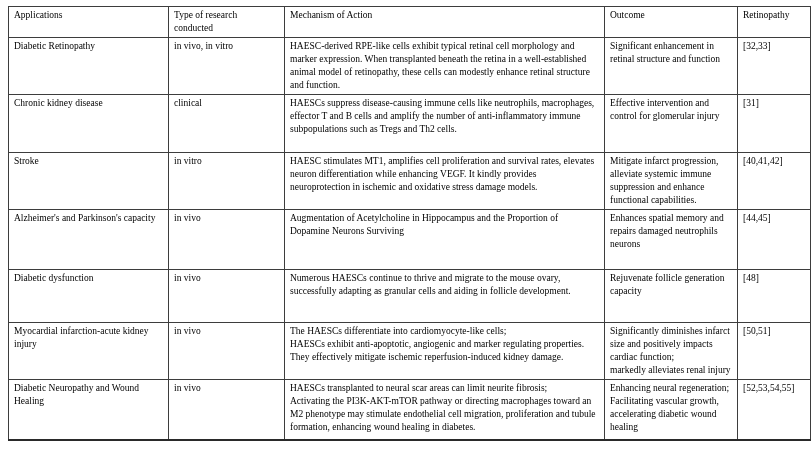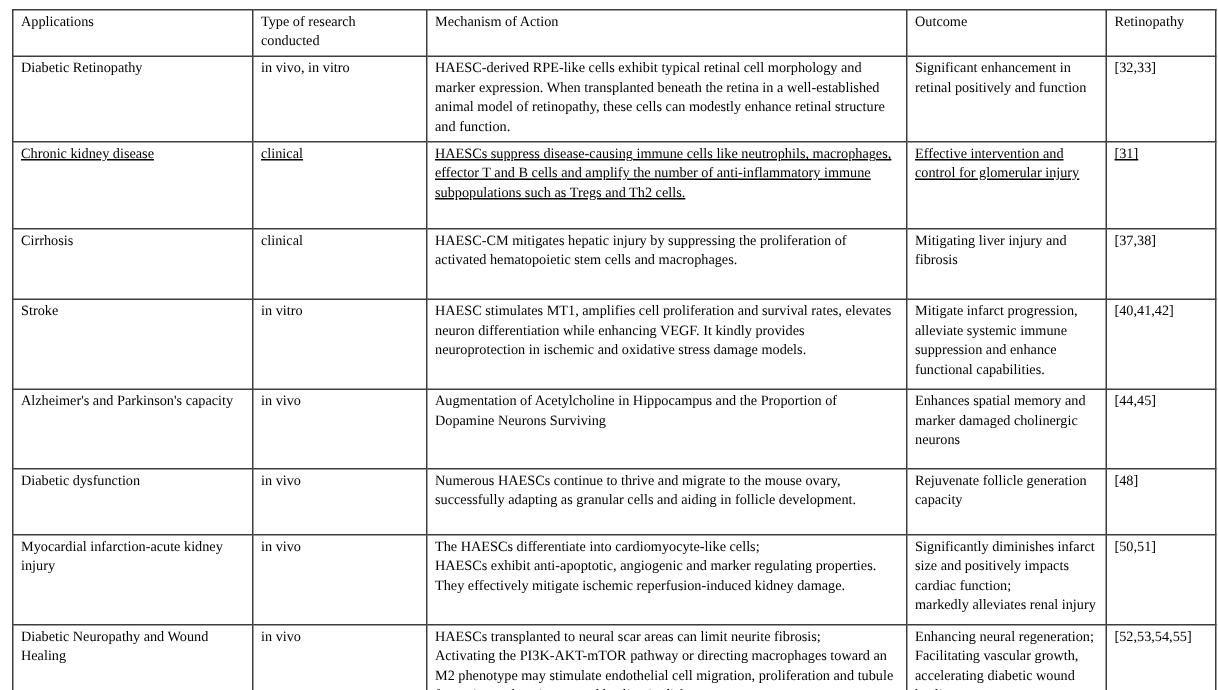--- a/index.html
+++ b/index.html
@@ -27,21 +27,21 @@
     font-weight: normal;
     font-size: 9.5px;
     line-height: 13px;
     padding: 2px 6px 2px 5px;
     white-space: pre-line;
     overflow: hidden;
     margin-top: 25px;
   }
   thead tr { height: 20px; }
   tbody tr:nth-child(1) { height: 46px; }
-  tbody tr:nth-child(2) { height: 58px; text-decoration: underline; }
+  tbody tr:nth-child(2) { height: 58px; }
   tbody tr:nth-child(3) { height: 47px; }
   tbody tr:nth-child(4) { height: 60px; }
   tbody tr:nth-child(5) { height: 53px; }
   tbody tr:nth-child(6) { height: 44px; }
   tbody tr:nth-child(7) { height: 60px; }
   tbody tr:nth-child(8) { height: 64px; }
 </style>
 </head>
 <body>
 
@@ -60,49 +60,42 @@
       <th>Mechanism of Action</th>
       <th>Outcome</th>
       <th>Retinopathy</th>
     </tr>
   </thead>
   <tbody>
     <tr>
       <td>Diabetic Retinopathy</td>
       <td>in vivo, in vitro</td>
       <td>HAESC-derived RPE-like cells exhibit typical retinal cell morphology and marker expression. When transplanted beneath the retina in a well-established animal model of retinopathy, these cells can modestly enhance retinal structure and function.</td>
-      <td>Significant enhancement in retinal positively and function</td>
+      <td>Significant enhancement in retinal structure and function</td>
       <td>[32,33]</td>
     </tr>
     <tr>
       <td>Chronic kidney disease</td>
       <td>clinical</td>
       <td>HAESCs suppress disease-causing immune cells like neutrophils, macrophages, effector T and B cells and amplify the number of anti-inflammatory immune subpopulations such as Tregs and Th2 cells.</td>
       <td>Effective intervention and control for glomerular injury</td>
       <td>[31]</td>
-    </tr>
-    <tr>
-      <td>Cirrhosis</td>
-      <td>clinical</td>
-      <td>HAESC-CM mitigates hepatic injury by suppressing the proliferation of activated hematopoietic stem cells and macrophages.</td>
-      <td>Mitigating liver injury and fibrosis</td>
-      <td>[37,38]</td>
     </tr>
     <tr>
       <td>Stroke</td>
       <td>in vitro</td>
       <td>HAESC stimulates MT1, amplifies cell proliferation and survival rates, elevates neuron differentiation while enhancing VEGF. It kindly provides neuroprotection in ischemic and oxidative stress damage models.</td>
       <td>Mitigate infarct progression, alleviate systemic immune suppression and enhance functional capabilities.</td>
       <td>[40,41,42]</td>
     </tr>
     <tr>
       <td>Alzheimer's and Parkinson's capacity</td>
       <td>in vivo</td>
       <td>Augmentation of Acetylcholine in Hippocampus and the Proportion of Dopamine Neurons Surviving</td>
-      <td>Enhances spatial memory and marker damaged cholinergic neurons</td>
+      <td>Enhances spatial memory and repairs damaged neutrophils neurons</td>
       <td>[44,45]</td>
     </tr>
     <tr>
       <td>Diabetic dysfunction</td>
       <td>in vivo</td>
       <td>Numerous HAESCs continue to thrive and migrate to the mouse ovary, successfully adapting as granular cells and aiding in follicle development.</td>
       <td>Rejuvenate follicle generation capacity</td>
       <td>[48]</td>
     </tr>
     <tr>

